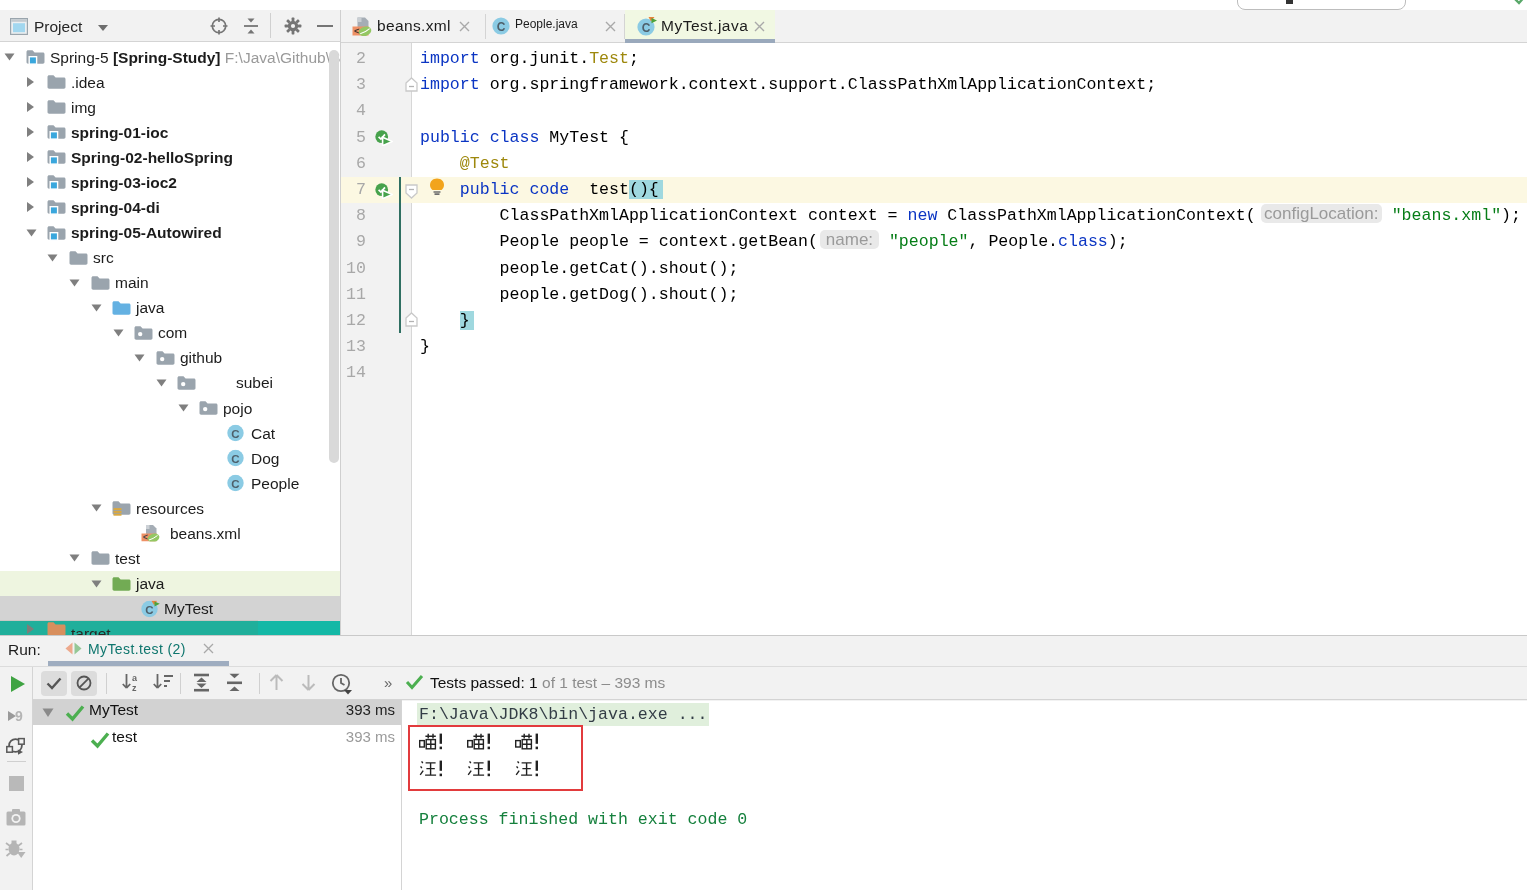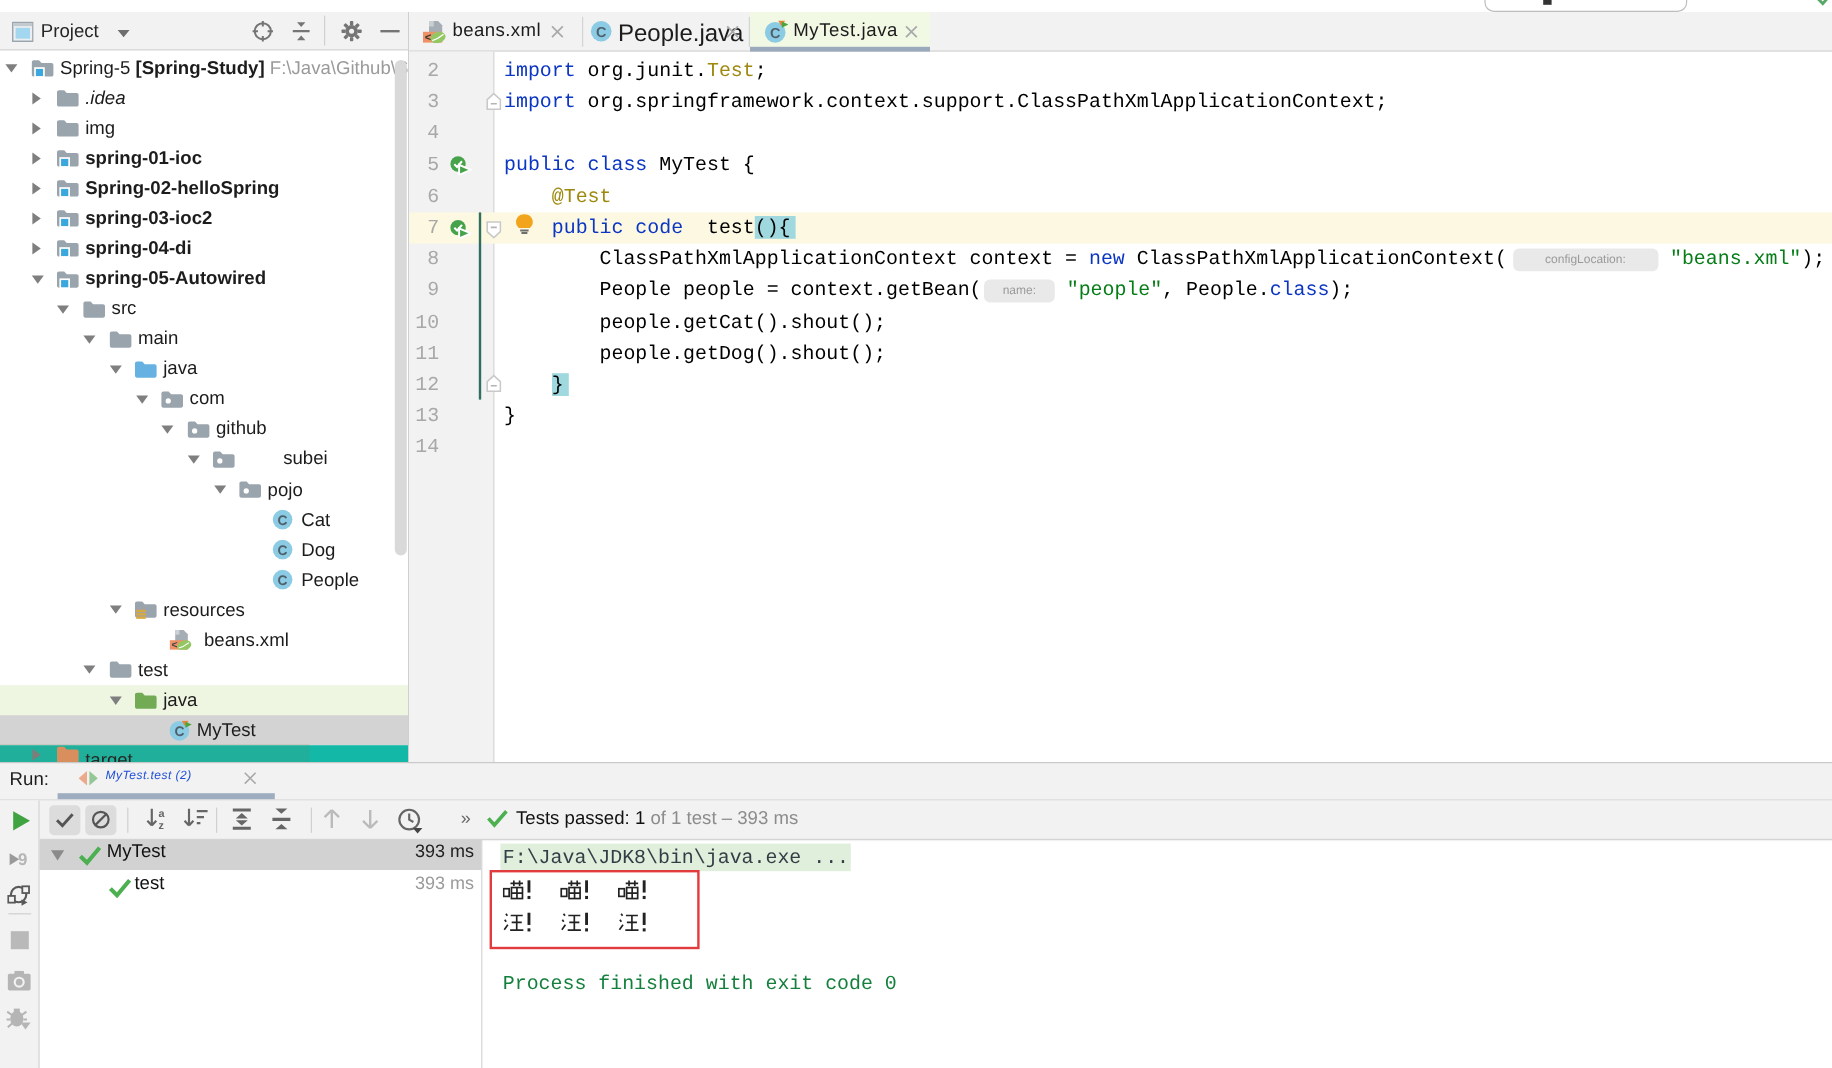--- a/index.html
+++ b/index.html
@@ -5,21 +5,21 @@
 html,body{margin:0;padding:0;background:#fff;}
 #app{position:relative;width:1527px;height:890px;overflow:hidden;background:#fff;
   font-family:"Liberation Sans",sans-serif;-webkit-font-smoothing:antialiased;}
 .abs{position:absolute;}
 
 .panelbg{background:#f2f2f2;}
 .kw{color:#0b35c3;}
 .str{color:#067d17;}
 .ann{color:#9e880d;}
 .hint{display:inline-block;background:#e9e9e9;border-radius:5px;color:#9a9a9a;
-  font-family:"Liberation Sans",sans-serif;font-size:10px;line-height:19px;
+  font-family:"Liberation Sans",sans-serif;font-size:17px;line-height:19px;
   text-align:center;vertical-align:1px;margin-left:5px;}
 .sel{background:#9fd8df;padding-right:4px;}
 
 .trow{position:absolute;left:0;width:341px;height:25px;line-height:25px;font-size:15.5px;color:#1c1c1c;white-space:nowrap;}
 .trow .lbl{position:absolute;top:0;}
 .trow svg{position:absolute;top:50%;transform:translateY(-50%);}
 .bold{font-weight:bold;}
 
 .cl{position:absolute;left:420px;height:26.2px;line-height:26.2px;font-size:16.58px;white-space:pre;color:#000;font-family:"Liberation Mono",monospace;}
 .ln{position:absolute;left:341px;width:25px;text-align:right;height:26.2px;line-height:26.2px;font-size:16.58px;color:#a8a8a8;font-family:"Liberation Mono",monospace;}
@@ -98,21 +98,21 @@
           </svg>
           <div class="lbl" style="left:50px;">Spring-5 <b>[Spring-Study]</b> <span style="color:#9a9a9a;">F:\Java\Github\Spri</span></div>
         </div>
 <div class="trow" style="top:27.6px;">
           <svg style="left:25.7px;" width="9" height="11" viewBox="0 0 9 11">
             <path d="M1 0.5 V10.5 L8 5.5 Z" fill="#7f7f7f"></path>
           </svg>
           <svg style="left:47.2px;" width="19" height="17" viewBox="0 0 19 17">
             <path d="M0.5 3.5 C0.5 2.4 1.2 1.8 2.2 1.8 H6.5 L8.6 4 H16.8 C17.9 4 18.5 4.7 18.5 5.7 V13.5 C18.5 14.6 17.9 15.2 16.8 15.2 H2.2 C1.2 15.2 0.5 14.6 0.5 13.5 Z" fill="#9aa4ad"></path>
           </svg>
-          <div class="lbl" style="left:71px;font-style:italic;">.idea</div>
+          <div class="lbl" style="left:71px;">.idea</div>
         </div>
 <div class="trow" style="top:52.6px;">
           <svg style="left:25.7px;" width="9" height="11" viewBox="0 0 9 11">
             <path d="M1 0.5 V10.5 L8 5.5 Z" fill="#7f7f7f"></path>
           </svg>
           <svg style="left:47.2px;" width="19" height="17" viewBox="0 0 19 17">
             <path d="M0.5 3.5 C0.5 2.4 1.2 1.8 2.2 1.8 H6.5 L8.6 4 H16.8 C17.9 4 18.5 4.7 18.5 5.7 V13.5 C18.5 14.6 17.9 15.2 16.8 15.2 H2.2 C1.2 15.2 0.5 14.6 0.5 13.5 Z" fill="#9aa4ad"></path>
           </svg>
           <div class="lbl" style="left:71px;">img</div>
         </div>
@@ -339,21 +339,21 @@
   </svg>
   <div class="abs" style="left:377px;top:17px;font-size:15.5px;letter-spacing:0.35px;color:#1c1c1c;">beans.xml</div>
   <svg class="abs" style="left:459px;top:21px;" width="11" height="11" viewBox="0 0 11 11">
         <path d="M1 1 L10 10 M10 1 L1 10" stroke="#a9a9a9" stroke-width="1.4"></path>
       </svg>
 
   <svg class="abs" style="left:492px;top:17px;" width="18" height="18" viewBox="0 0 18 18">
     <circle cx="9" cy="9" r="8.6" fill="#8bcbe4"></circle>
     <text x="9" y="13.6" font-size="12" font-weight="bold" font-family="Liberation Sans" fill="#4e5f6a" text-anchor="middle">C</text>
   </svg>
-  <div class="abs" style="left:515px;top:17px;font-size:20px;color:#1c1c1c;">People.java</div>
+  <div class="abs" style="left:515px;top:17px;font-size:12px;color:#1c1c1c;">People.java</div>
   <svg class="abs" style="left:605px;top:21px;" width="11" height="11" viewBox="0 0 11 11">
         <path d="M1 1 L10 10 M10 1 L1 10" stroke="#a9a9a9" stroke-width="1.4"></path>
       </svg>
 
   <svg class="abs" style="left:637px;top:17px;" width="20" height="19" viewBox="0 0 20 19">
     <circle cx="9" cy="10" r="8.6" fill="#8bcbe4"></circle>
     <text x="9" y="14.6" font-size="12" font-weight="bold" font-family="Liberation Sans" fill="#4e5f6a" text-anchor="middle">C</text>
     <path d="M11.5 0 L17.5 0 L14 4.6 Z" fill="#e8833a"></path>
     <path d="M14.5 1 L20 3.4 L14.5 6.2 Z" fill="#4da33c"></path>
   </svg>
@@ -436,21 +436,21 @@
   <div class="abs" style="left:0;top:666px;width:1527px;height:1px;background:#dcdcdc;"></div>
   <div class="abs" style="left:33px;top:699px;width:1494px;height:1px;background:#d4d4d4;"></div>
   <div class="abs panelbg" style="left:0;top:667px;width:32px;height:223px;border-right:1px solid #d4d4d4;"></div>
   <div class="abs" style="left:401px;top:700px;width:1px;height:190px;background:#d4d4d4;"></div>
 
   <div class="abs" style="left:8px;top:641px;font-size:15.5px;color:#1c1c1c;">Run:</div>
   <svg class="abs" style="left:65px;top:642px;" width="17" height="13" viewBox="0 0 17 13">
         <path d="M7.5 0.5 V12.5 L0.5 6.5 Z" fill="#eda98c"></path>
         <path d="M9.5 0.5 V12.5 L16.5 6.5 Z" fill="#95c796"></path>
       </svg>
-  <div class="abs" style="left:88px;top:641px;font-size:10px;letter-spacing:0.4px;color:#1d4ed8;font-style:italic;">MyTest.test (2)</div>
+  <div class="abs" style="left:88px;top:641px;font-size:14px;letter-spacing:0.4px;color:#0f766e;">MyTest.test (2)</div>
   <svg class="abs" style="left:203px;top:643px;" width="11" height="11" viewBox="0 0 11 11">
         <path d="M1 1 L10 10 M10 1 L1 10" stroke="#a9a9a9" stroke-width="1.3"></path>
       </svg>
   <div class="abs" style="left:48px;top:661px;width:181px;height:5px;background:#9fadc0;"></div>
 
   <svg class="abs" style="left:10px;top:675px;" width="16" height="18" viewBox="0 0 16 18">
         <path d="M1 1 L15 9 L1 17 Z" fill="#3fa342"></path>
       </svg>
   <div class="abs" style="left:41px;top:671px;width:26px;height:25px;background:#dcdcdc;border-radius:4px;"></div>
   <svg class="abs" style="left:46px;top:677px;" width="16" height="13" viewBox="0 0 16 13">

